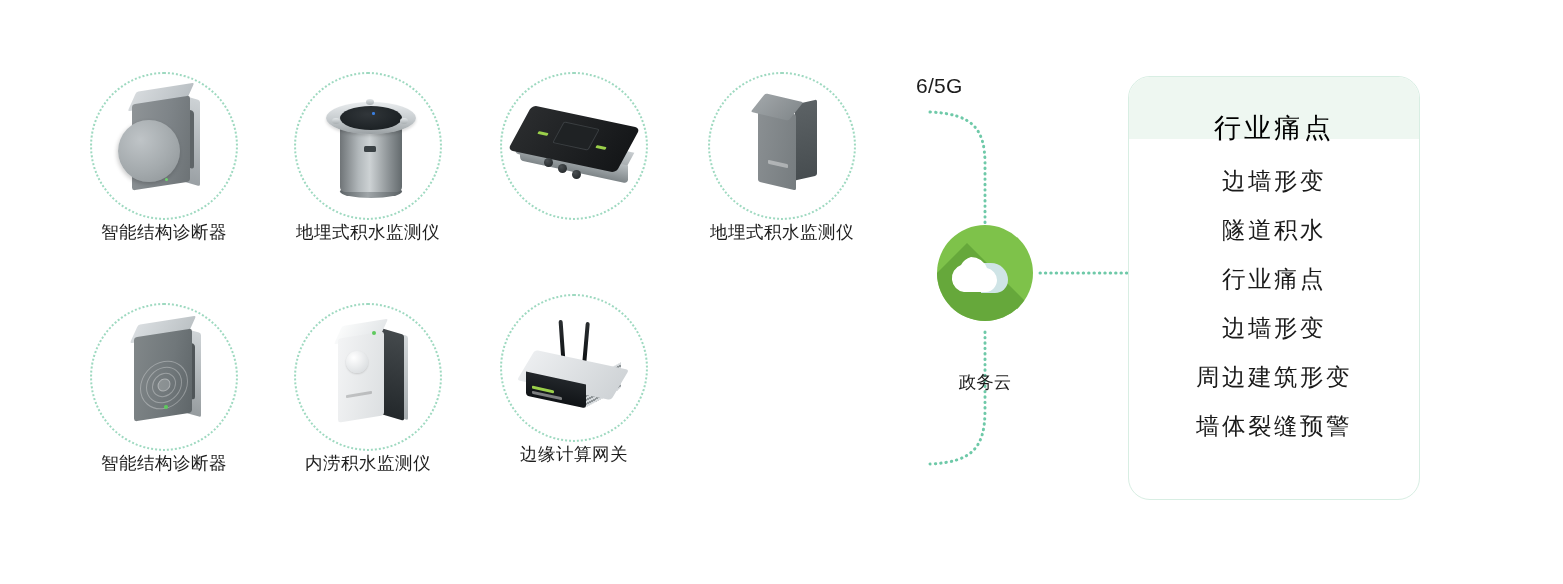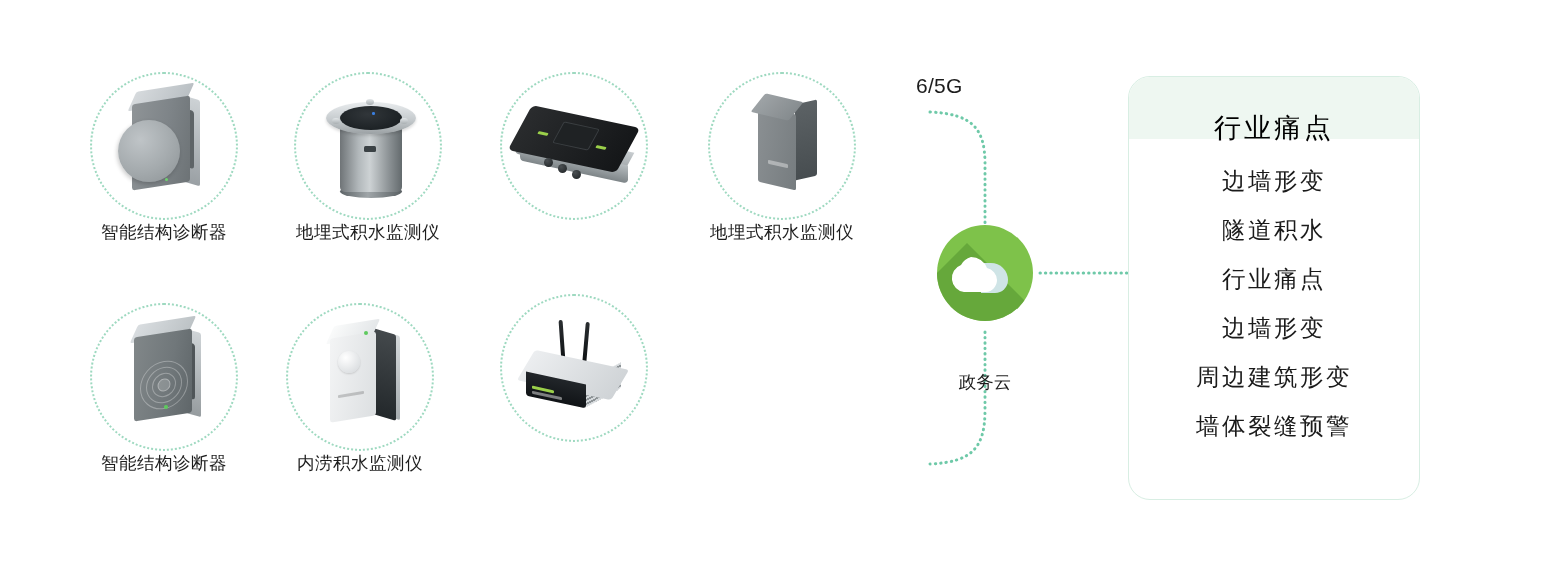--- a/index.html
+++ b/index.html
@@ -403,21 +403,21 @@
           <div class="shp ring r2"></div>
           <div class="shp ring r3"></div>
           <div class="shp ring r4"></div>
         </div>
         <div class="shp sd2-led"></div>
       </div>
     </div>
     <div class="device-label">智能结构诊断器</div>
   </div>
 
-  <div class="device-cell" style="left:196px; top:231px;">
+  <div class="device-cell" style="left:204px; top:231px;">
     <div class="device-circle">
       <div class="device-art">
         <div class="shp iw-edge"></div>
         <div class="shp iw-side"></div>
         <div class="shp iw-top"></div>
         <div class="shp iw-body"></div>
         <div class="shp iw-knob"></div>
         <div class="shp iw-txt"></div>
         <div class="shp iw-led"></div>
       </div>
@@ -430,20 +430,21 @@
       <div class="device-art">
         <div class="shp eg-ant ea1"></div>
         <div class="shp eg-ant ea2"></div>
         <div class="shp eg-right"></div>
         <div class="shp eg-top"></div>
         <div class="shp eg-front"></div>
         <div class="shp eg-lbl"></div>
         <div class="shp eg-lbl2"></div>
       </div>
     </div>
+    <div class="device-label">边缘计算网关</div>
   </div>
 </div>
 
 <div class="cloud-col">
 
   <div class="net-label">6/5G</div>
 
   <svg class="connector-svg" width="230" height="440">
 
     <path d="M 30 52 C 72 54, 85 68, 85 104 L 85 168" fill="none" stroke="#6ec9a8" stroke-width="3" stroke-linecap="round" stroke-dasharray="0.4 5"></path>

